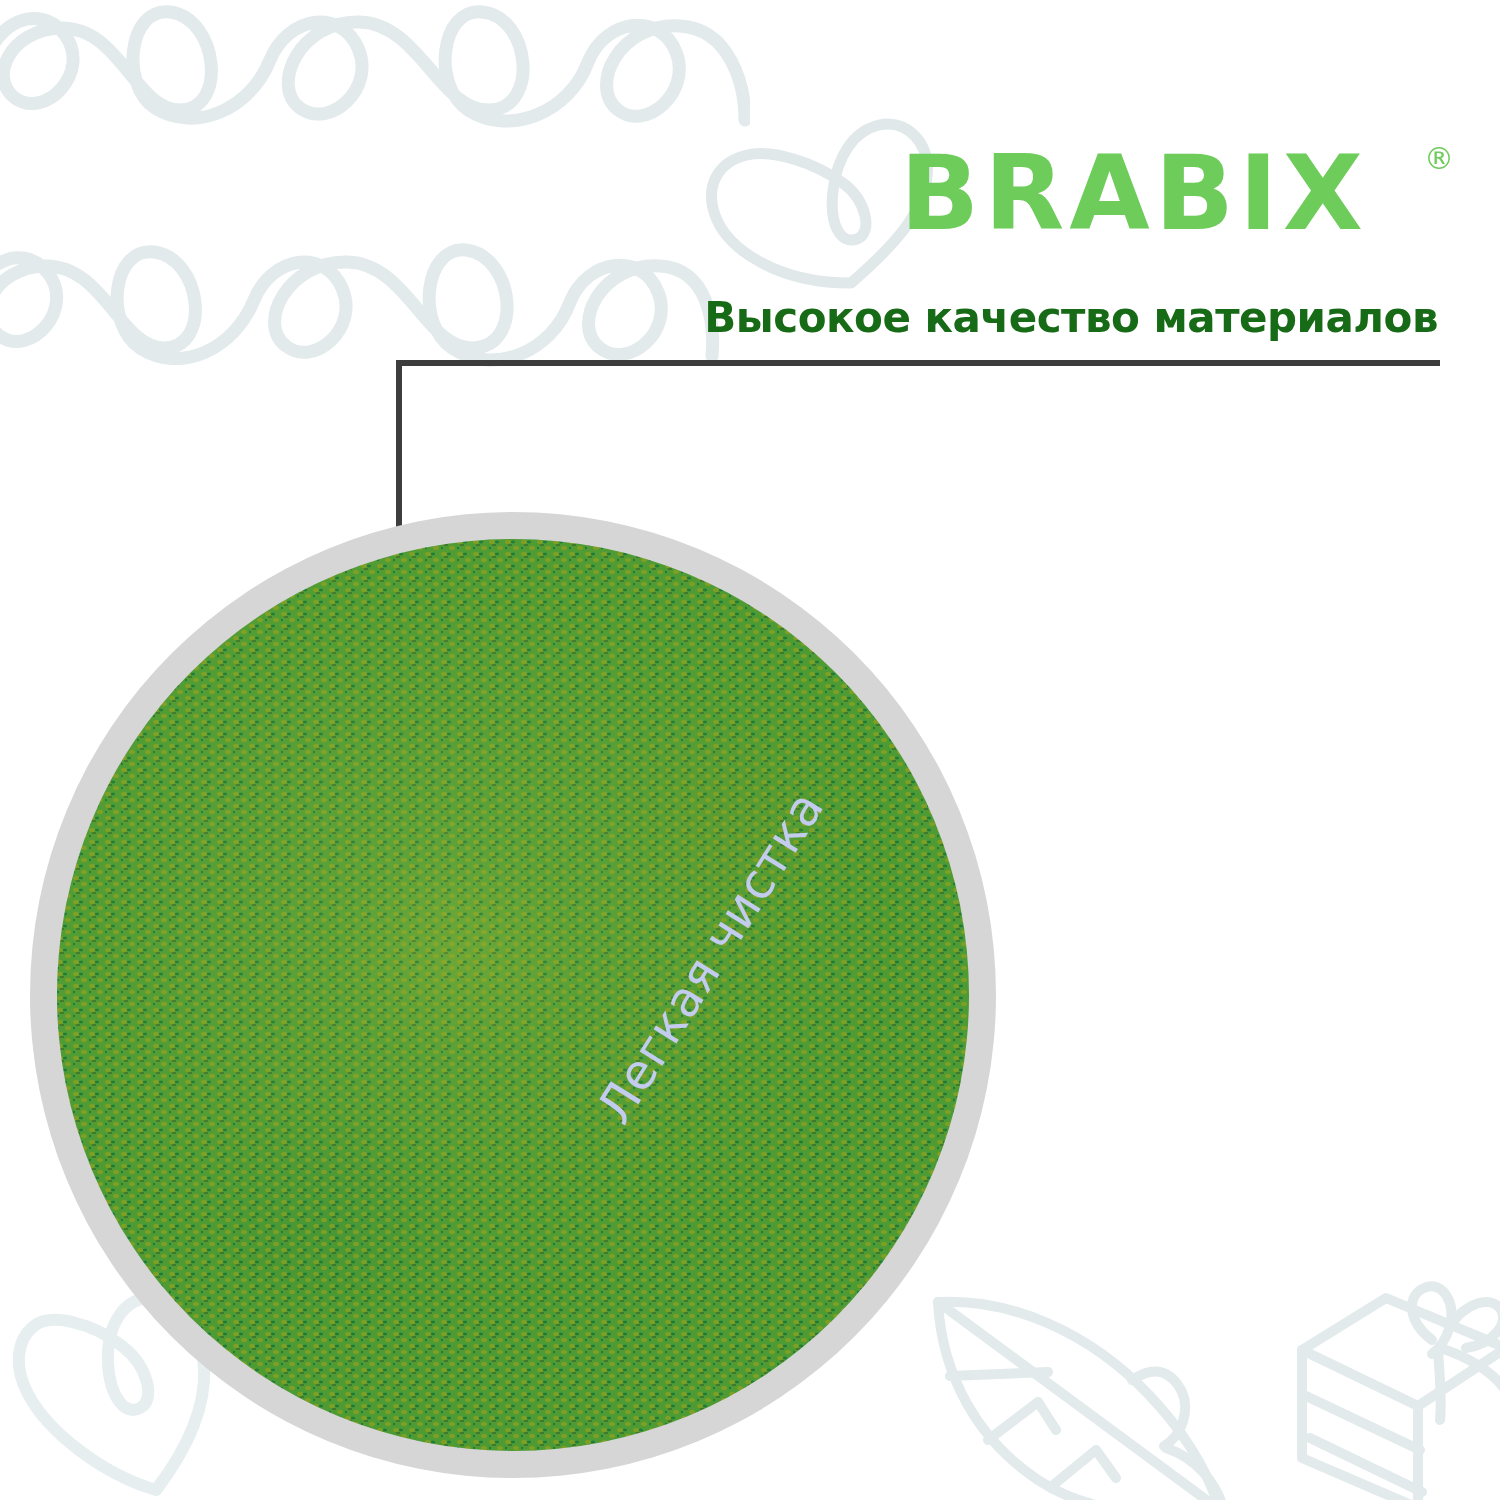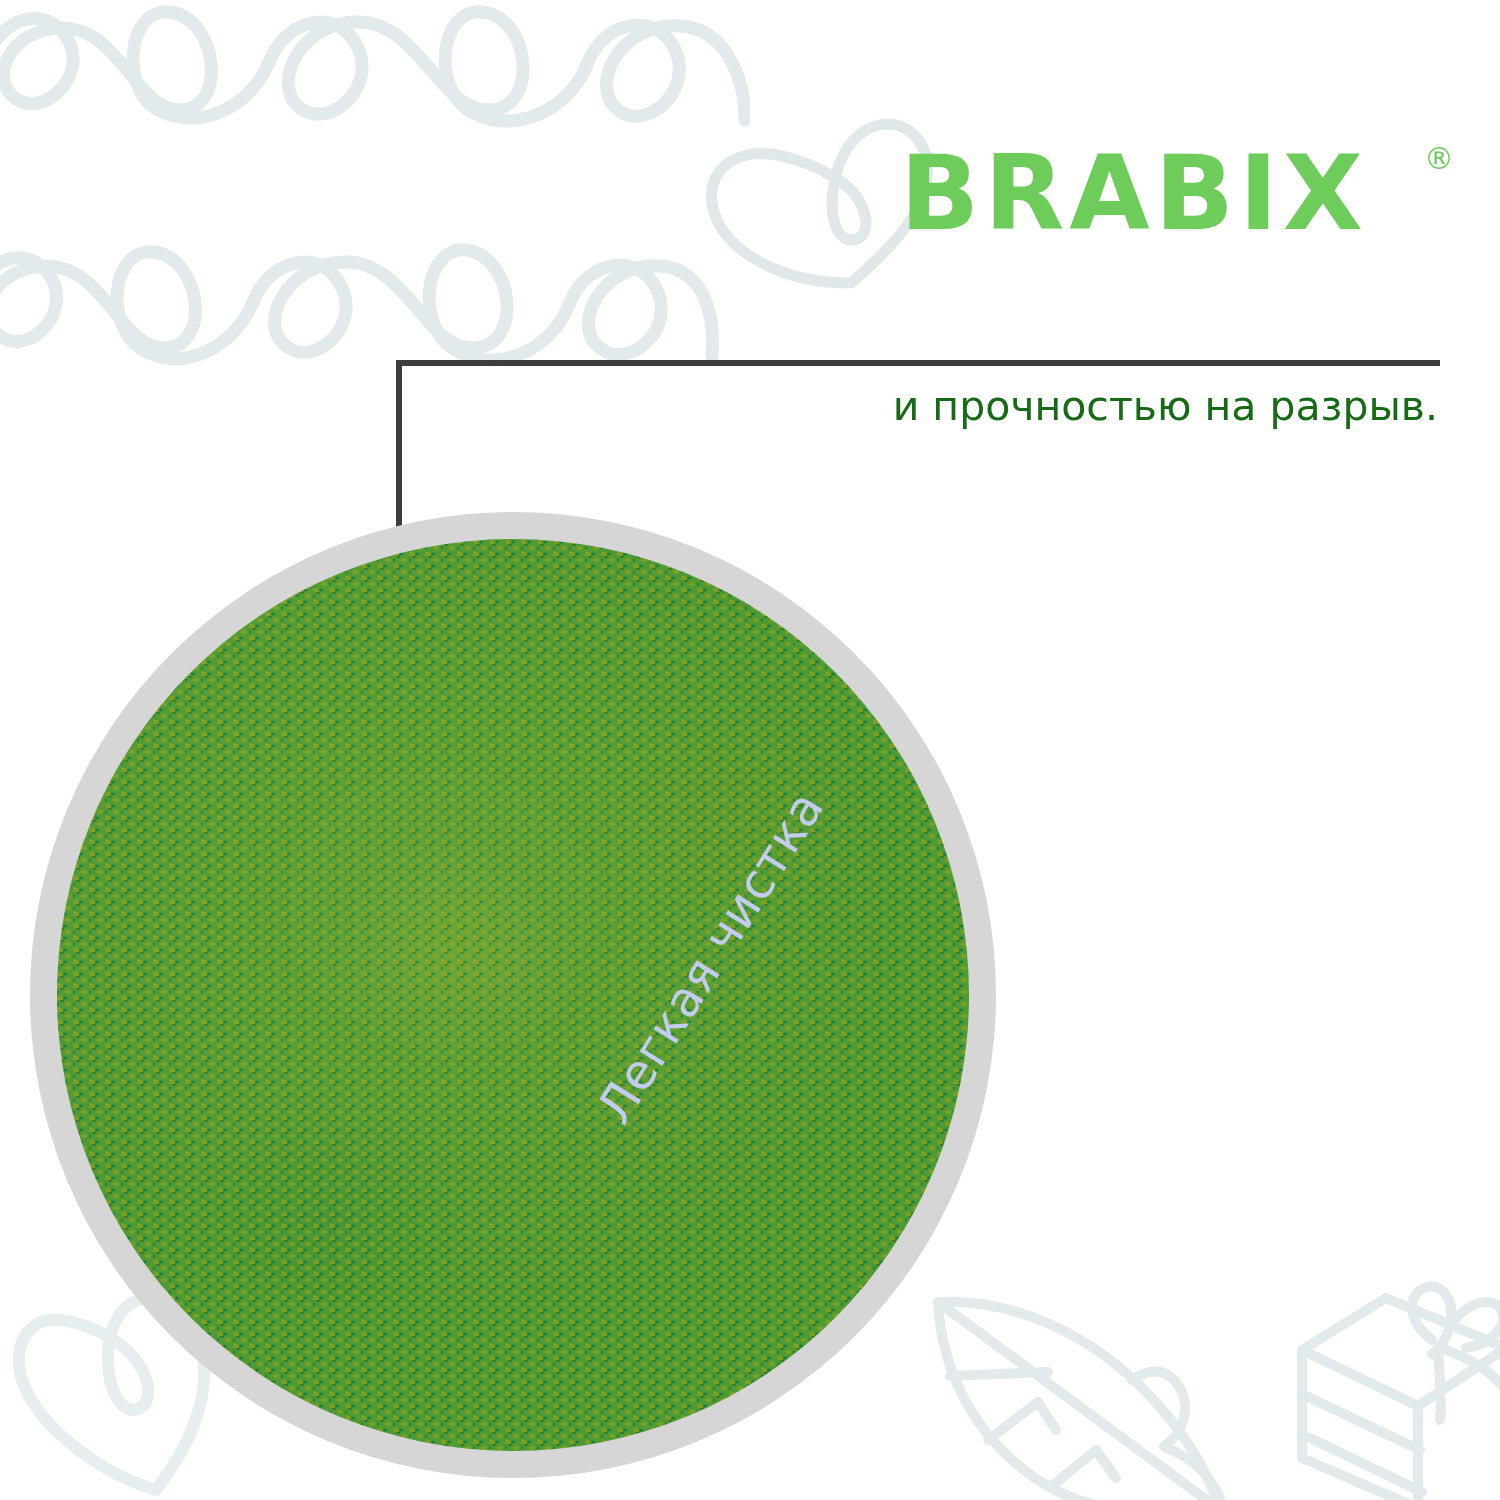--- a/index.html
+++ b/index.html
@@ -230,27 +230,27 @@
       <path d="M150,70 C176,78 200,92 214,110"></path>
       <path d="M148,74 C150,98 152,122 150,142"></path>
     </g>
   </svg>
 
   <div id="logo-wrap">
     <div id="logo-text">BRABIX</div>
     <div id="logo-reg">®</div>
   </div>
 
+  <div id="headline">Высокое качество материалов</div>
 
   <div id="rule"></div>
   <div id="leader-line"></div>
   <div id="leader-dot"></div>
 
   <div id="body-copy">
-    <span class="ln">и прочностью на разрыв.</span>
   </div>
 
   <div id="swatch-ring">
     <div id="swatch-fabric">
       <div id="swatch-sheen"></div>
     </div>
   </div>
 
   <div id="watermark">Легкая чистка</div>
 

